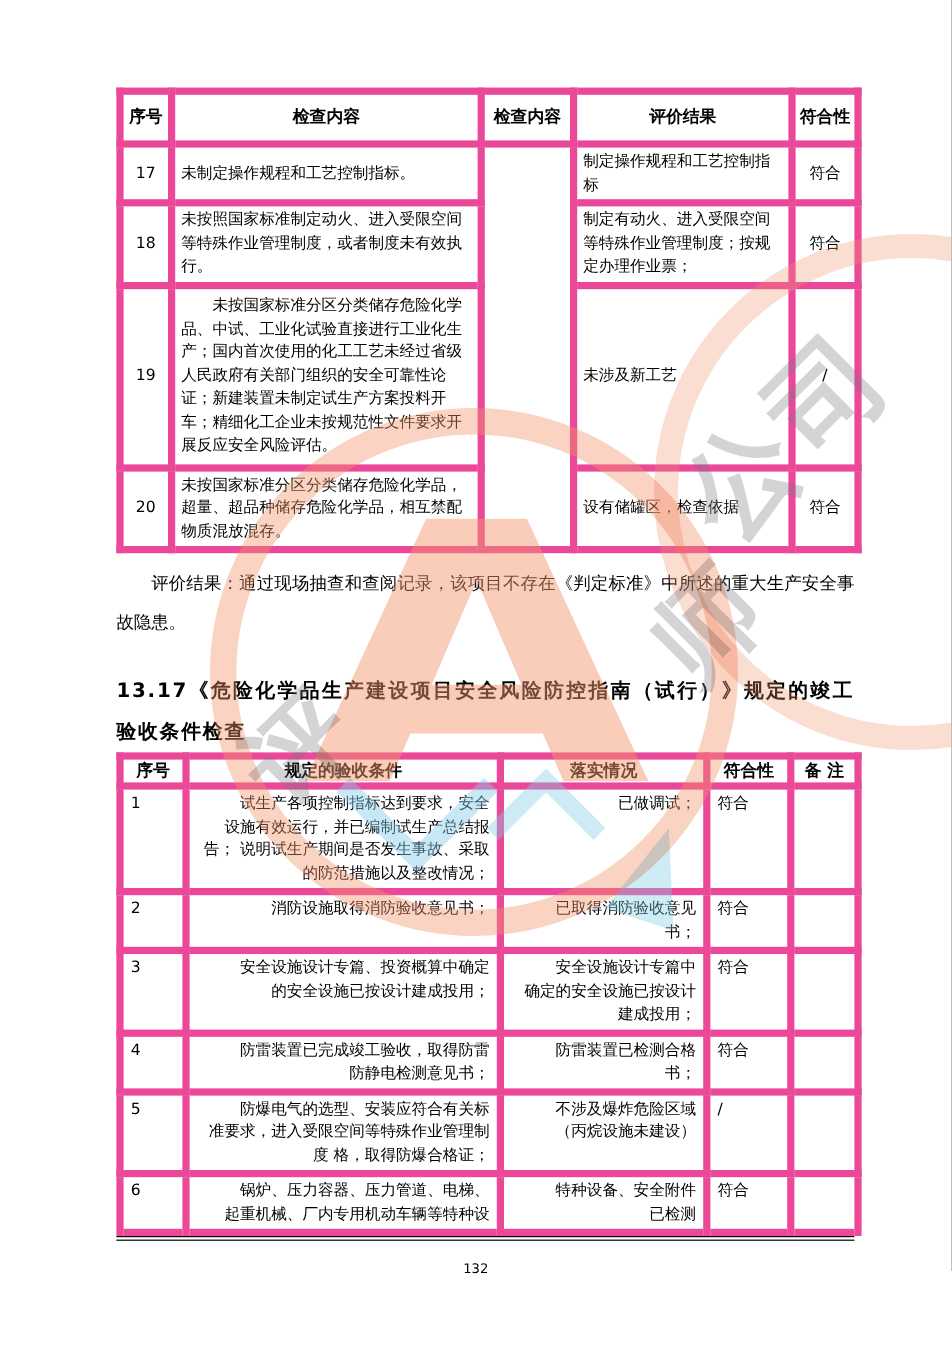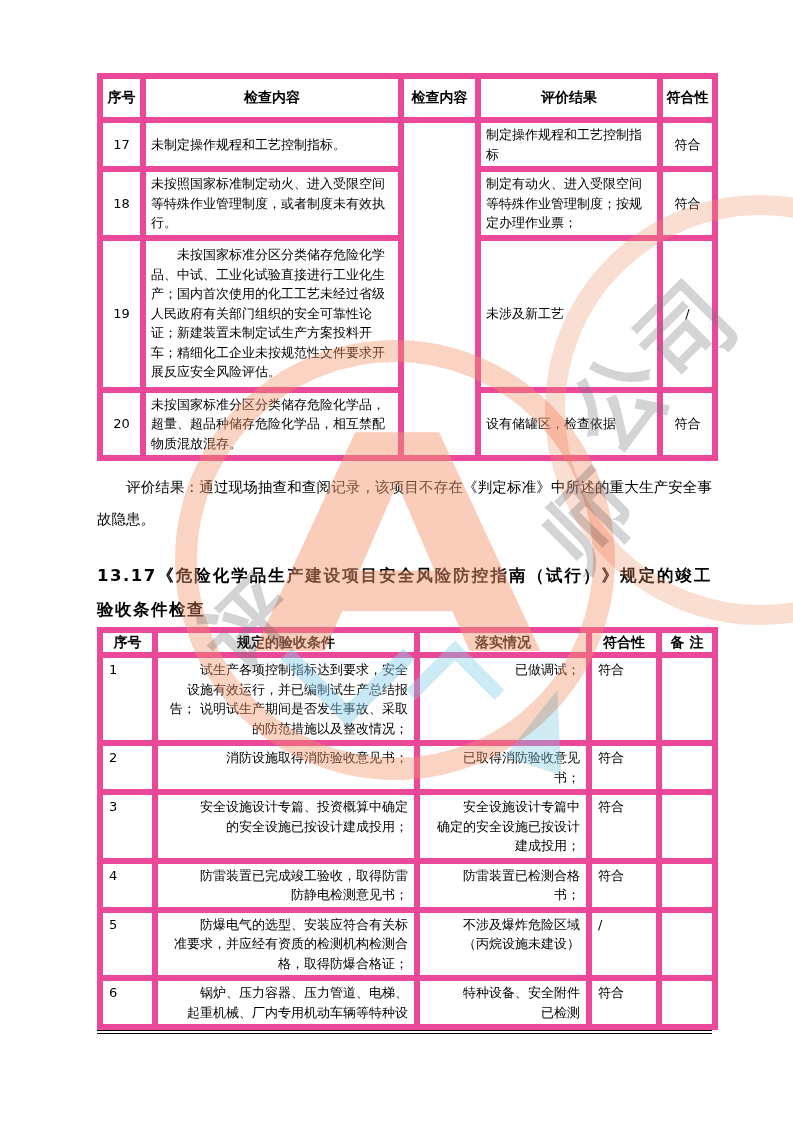--- a/index.html
+++ b/index.html
@@ -236,33 +236,34 @@
         </tr>
         <tr class="r4">
           <td class="c-no">4</td>
           <td class="c-cond">防雷装置已完成竣工验收，取得防雷防静电检测意见书；</td>
           <td class="c-status">防雷装置已检测合格书；</td>
           <td class="c-comp">符合</td>
           <td class="c-remark"></td>
         </tr>
         <tr class="r5">
           <td class="c-no">5</td>
-          <td class="c-cond">防爆电气的选型、安装应符合有关标准要求，并应经有资质的检测机构检测合 格，取得防爆合格证；</td>
+          <td class="c-cond">防爆电气的选型、安装应符合有关标准要求，进入受限空间等特殊作业管理制度 格，取得防爆合格证；</td>
           <td class="c-status">不涉及爆炸危险区域（丙烷设施未建设）</td>
           <td class="c-comp">/</td>
           <td class="c-remark"></td>
         </tr>
         <tr class="r6">
           <td class="c-no">6</td>
           <td class="c-cond">锅炉、压力容器、压力管道、电梯、起重机械、厂内专用机动车辆等特种设</td>
           <td class="c-status">特种设备、安全附件已检测</td>
           <td class="c-comp">符合</td>
           <td class="c-remark"></td>
         </tr>
       </tbody>
     </table>
 
     <div class="page-break-line"></div>
 
   </div>
 
+  <div class="page-number">132</div>
 
 </div>
 
 </body></html>

